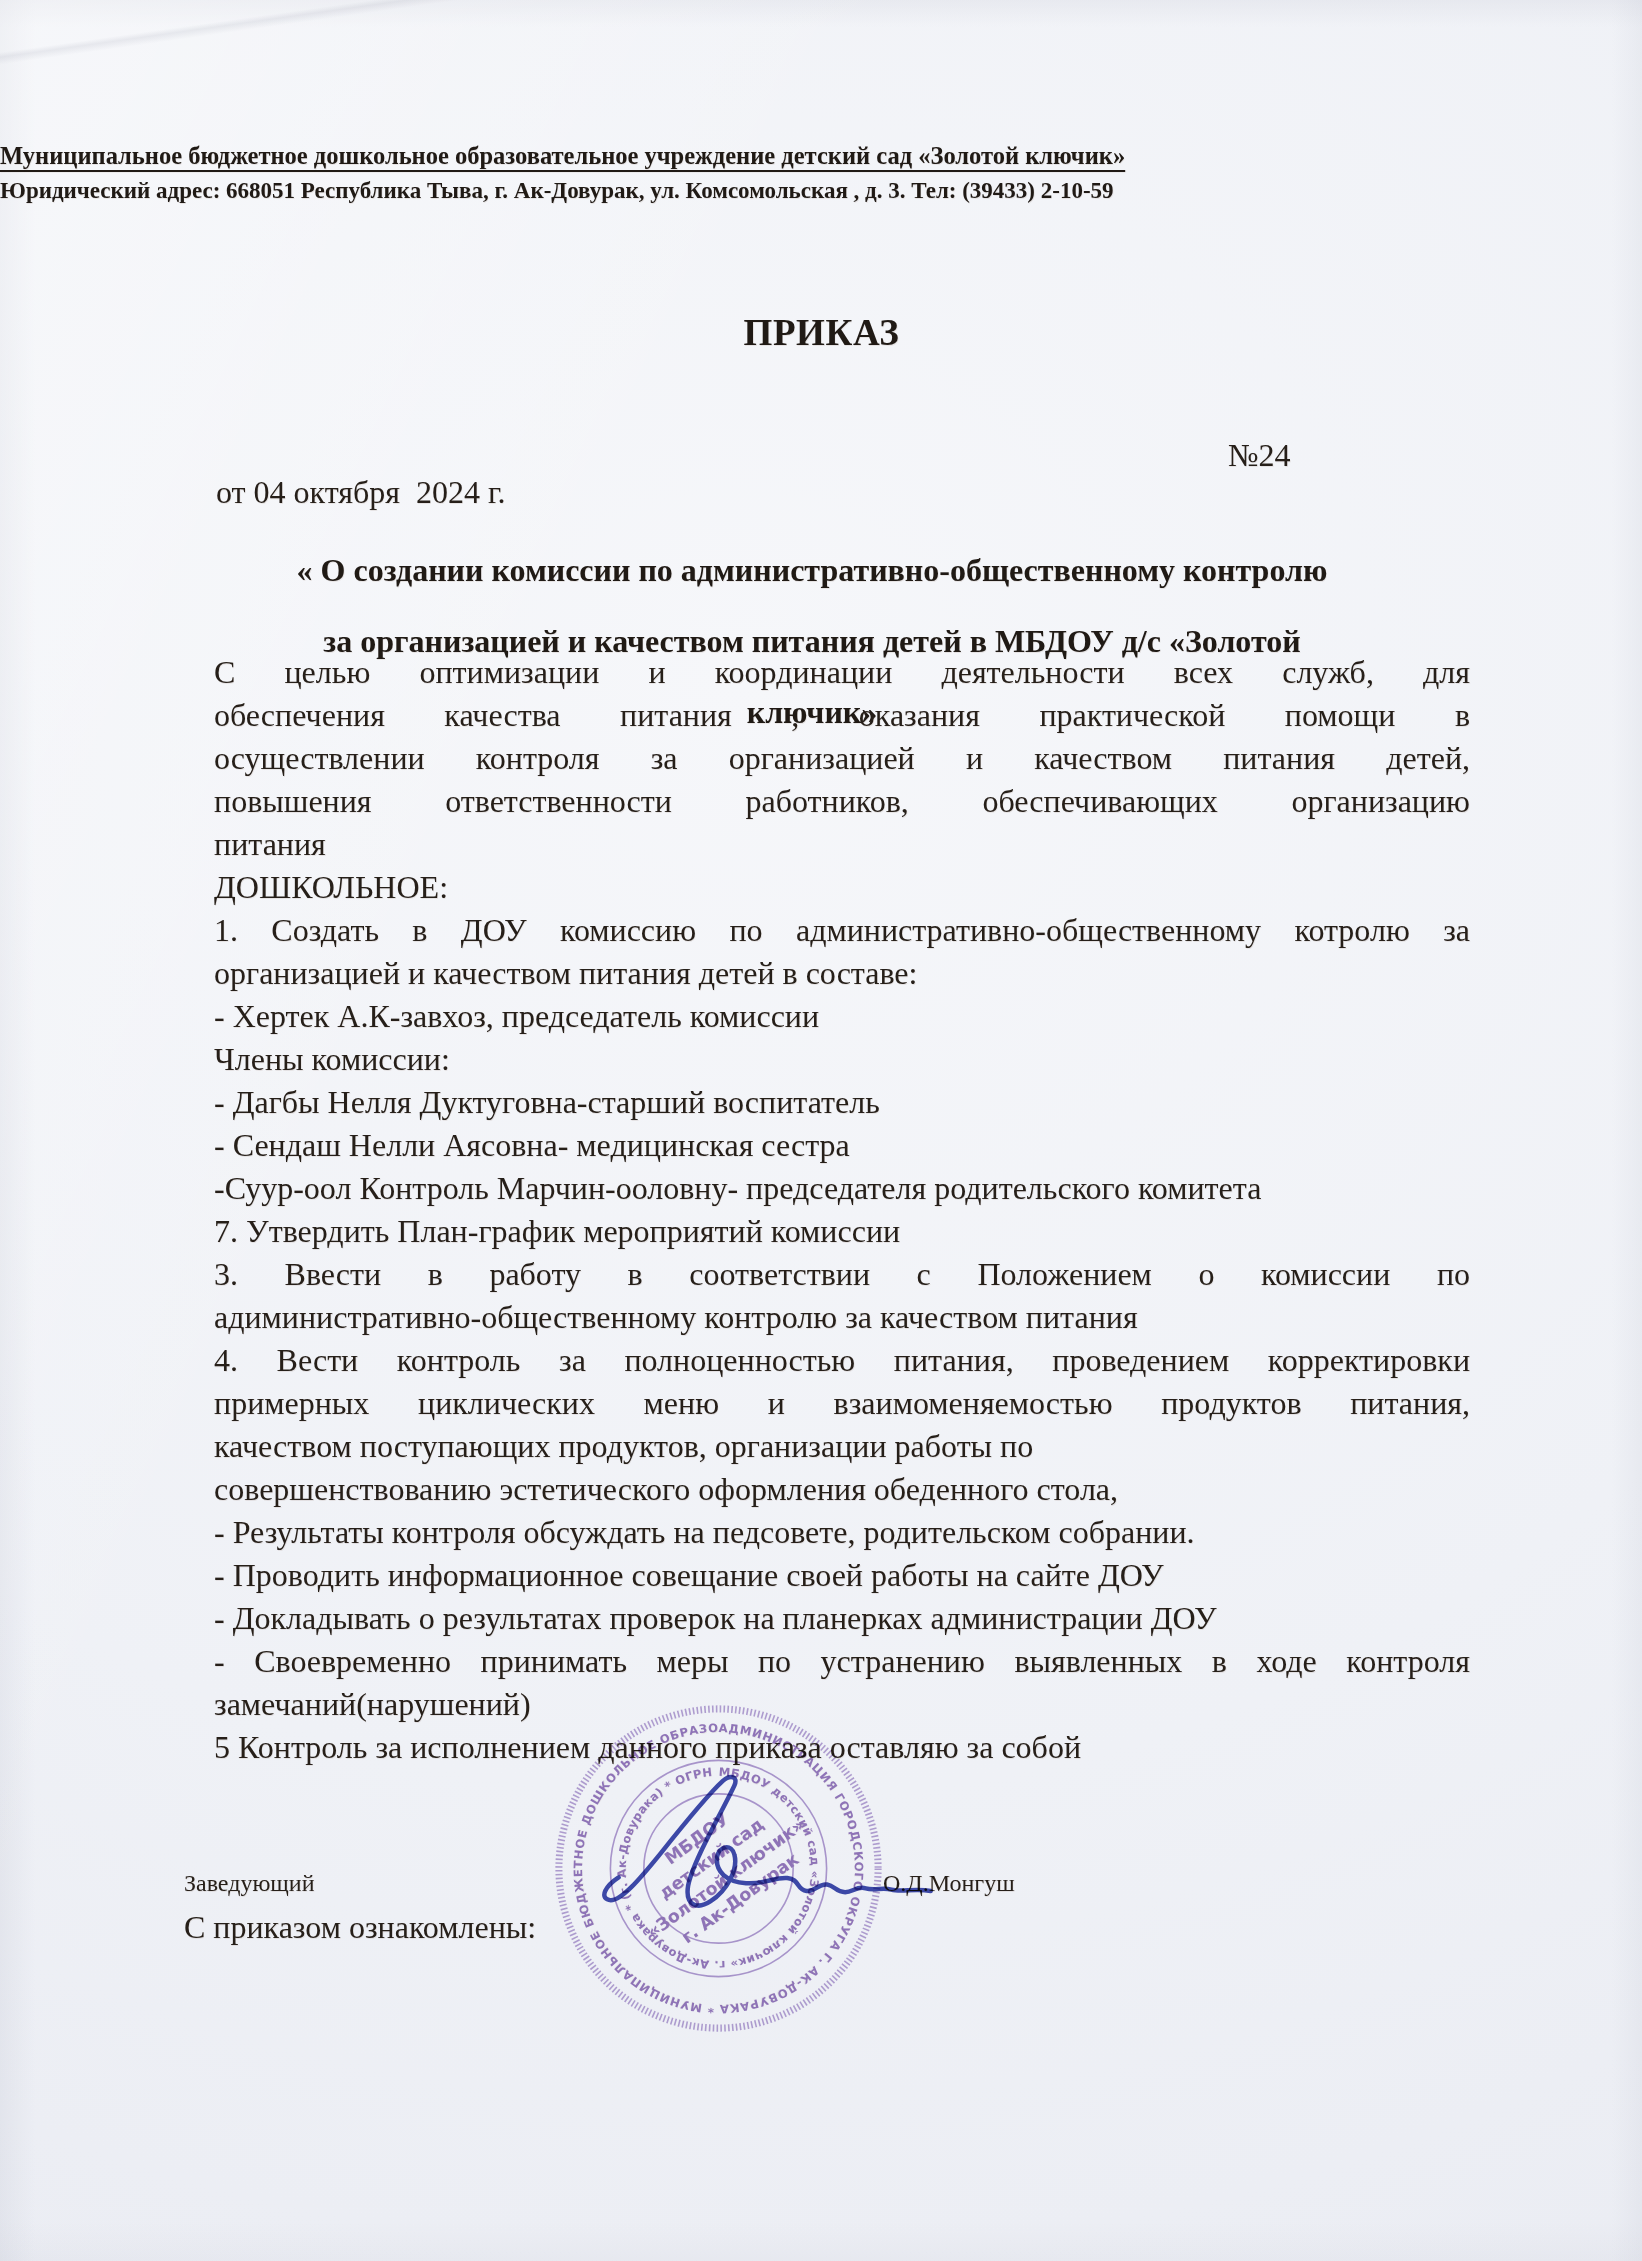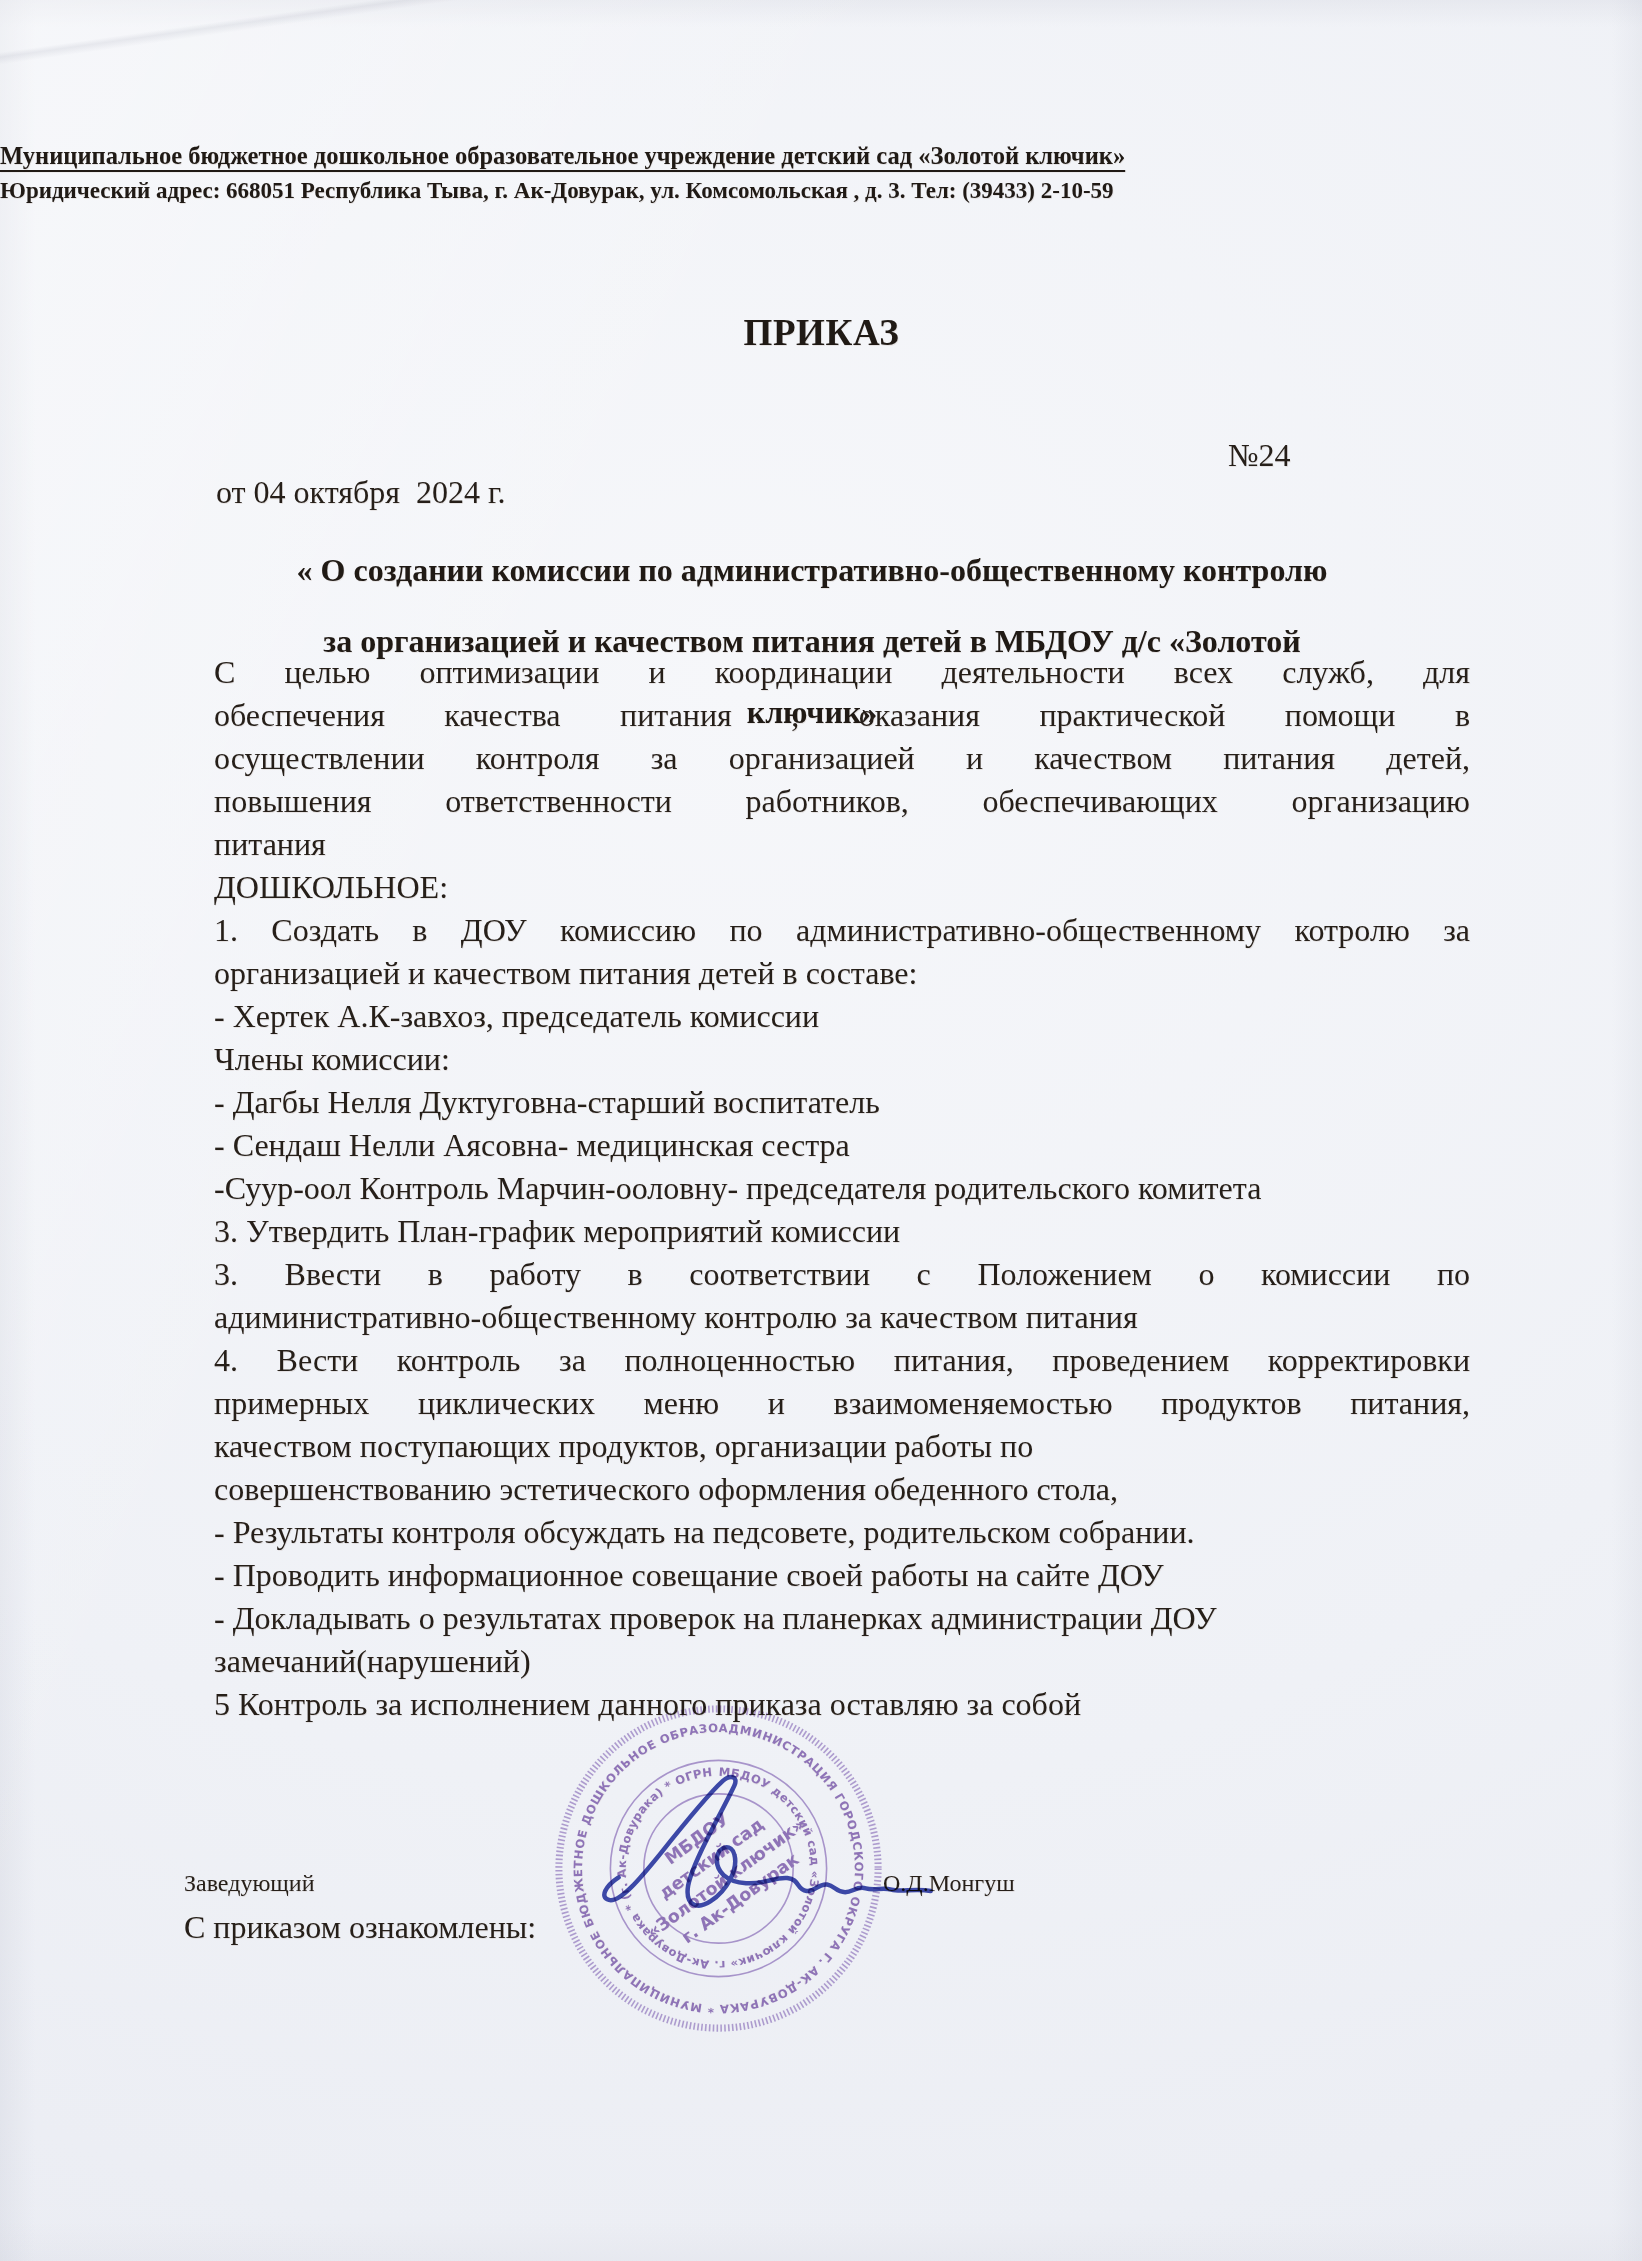--- a/index.html
+++ b/index.html
@@ -80,30 +80,31 @@
     <div class="ln fill">повышения ответственности работников, обеспечивающих организацию</div>
     <div class="ln">питания</div>
     <div class="ln">ДОШКОЛЬНОЕ:</div>
     <div class="ln fill">1. Создать в ДОУ комиссию по административно-общественному котролю за</div>
     <div class="ln">организацией и качеством питания детей в составе:</div>
     <div class="ln">- Хертек А.К-завхоз, председатель комиссии</div>
     <div class="ln">Члены комиссии:</div>
     <div class="ln">- Дагбы Нелля Дуктуговна-старший воспитатель</div>
     <div class="ln">- Сендаш Нелли Аясовна- медицинская сестра</div>
     <div class="ln">-Суур-оол Контроль Марчин-ооловну- председателя родительского комитета</div>
-    <div class="ln">3. Утвердить План-график мероприятий комиссии</div>
+    <div class="ln">7. Утвердить План-график мероприятий комиссии</div>
     <div class="ln fill">3. Ввести в работу в соответствии с Положением о комиссии по</div>
     <div class="ln">адиминистративно-общественному контролю за качеством питания</div>
     <div class="ln fill">4. Вести контроль за полноценностью питания, проведением корректировки</div>
     <div class="ln fill">примерных циклических меню и взаимоменяемостью продуктов питания,</div>
     <div class="ln">качеством поступающих продуктов, организации работы по</div>
     <div class="ln">совершенствованию эстетического оформления обеденного стола,</div>
     <div class="ln">- Результаты контроля обсуждать на педсовете, родительском собрании.</div>
     <div class="ln">- Проводить информационное совещание своей работы на сайте ДОУ</div>
     <div class="ln">- Докладывать о результатах проверок на планерках администрации ДОУ</div>
+    <div class="ln fill">- Своевременно принимать меры по устранению выявленных в ходе контроля</div>
     <div class="ln">замечаний(нарушений)</div>
     <div class="ln">5 Контроль за исполнением данного приказа оставляю за собой</div>
   </div>
 
   <div class="sig-row">
     <span>Заведующий</span>
     <span class="name">О.Д.Монгуш</span>
   </div>
   <div class="ack">С приказом ознакомлены:</div>
 

